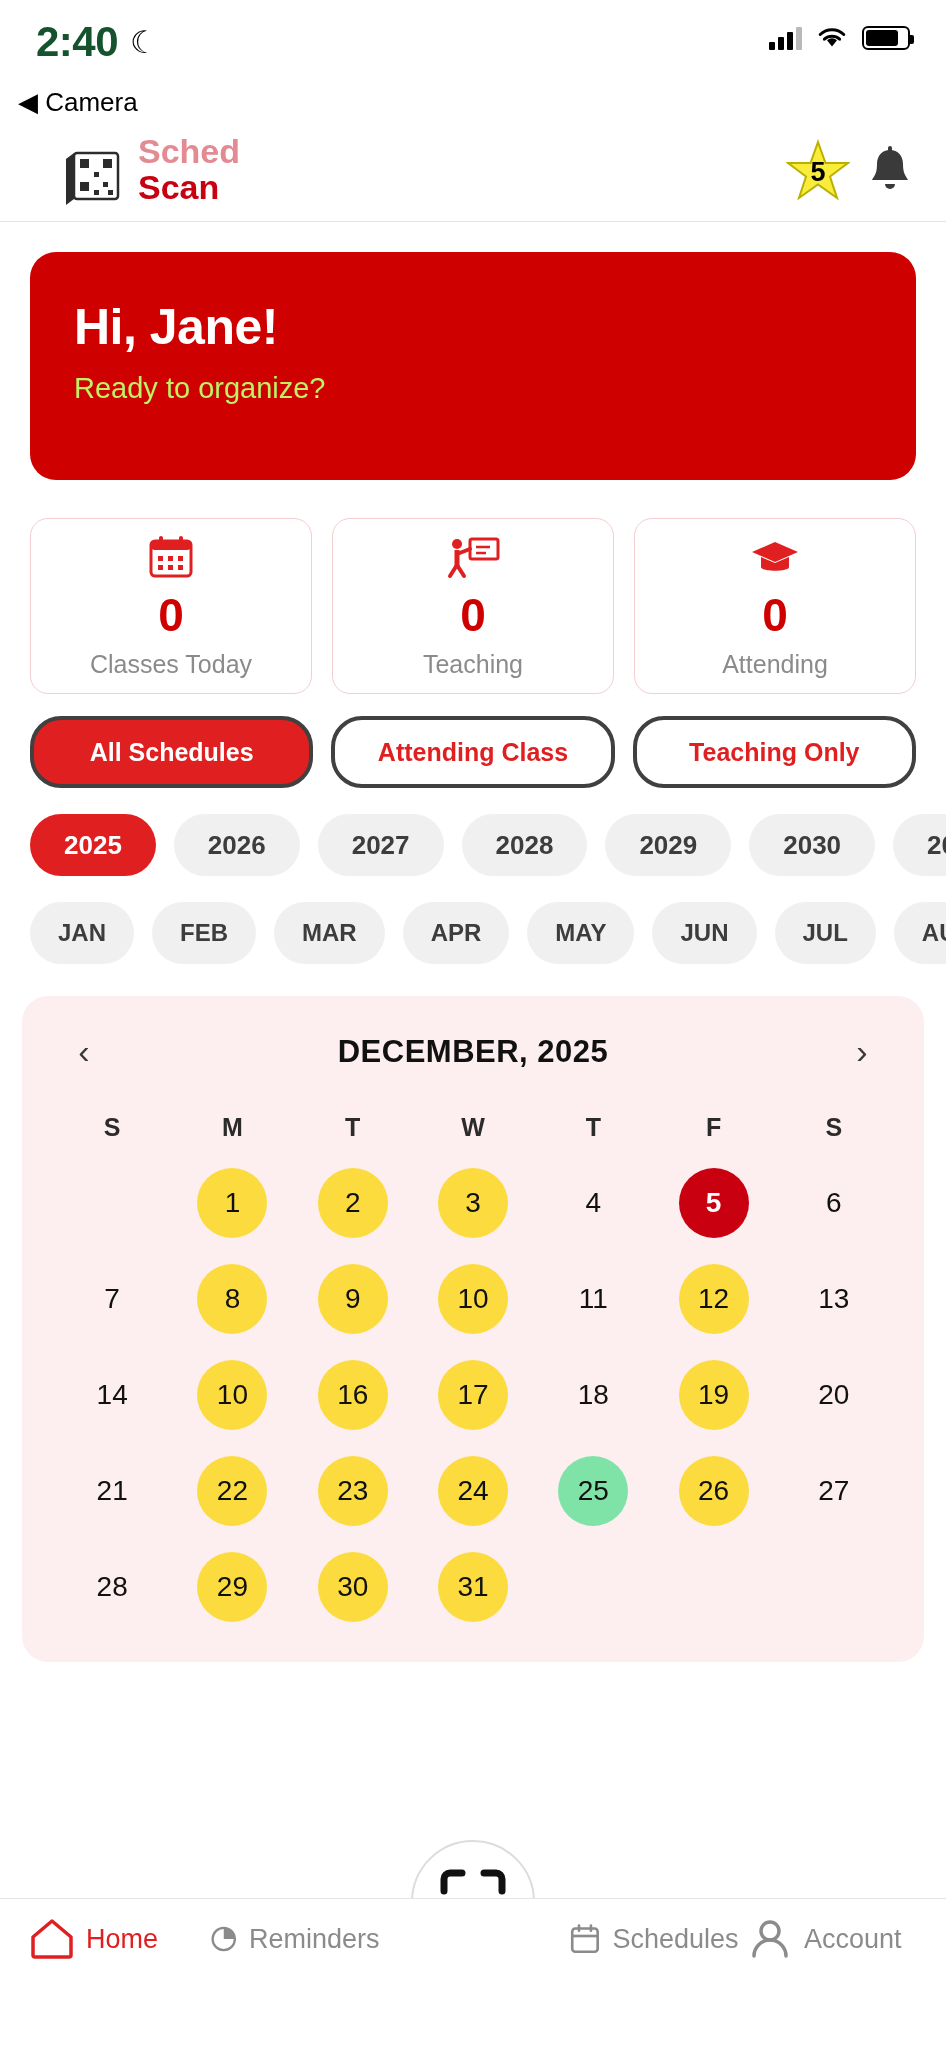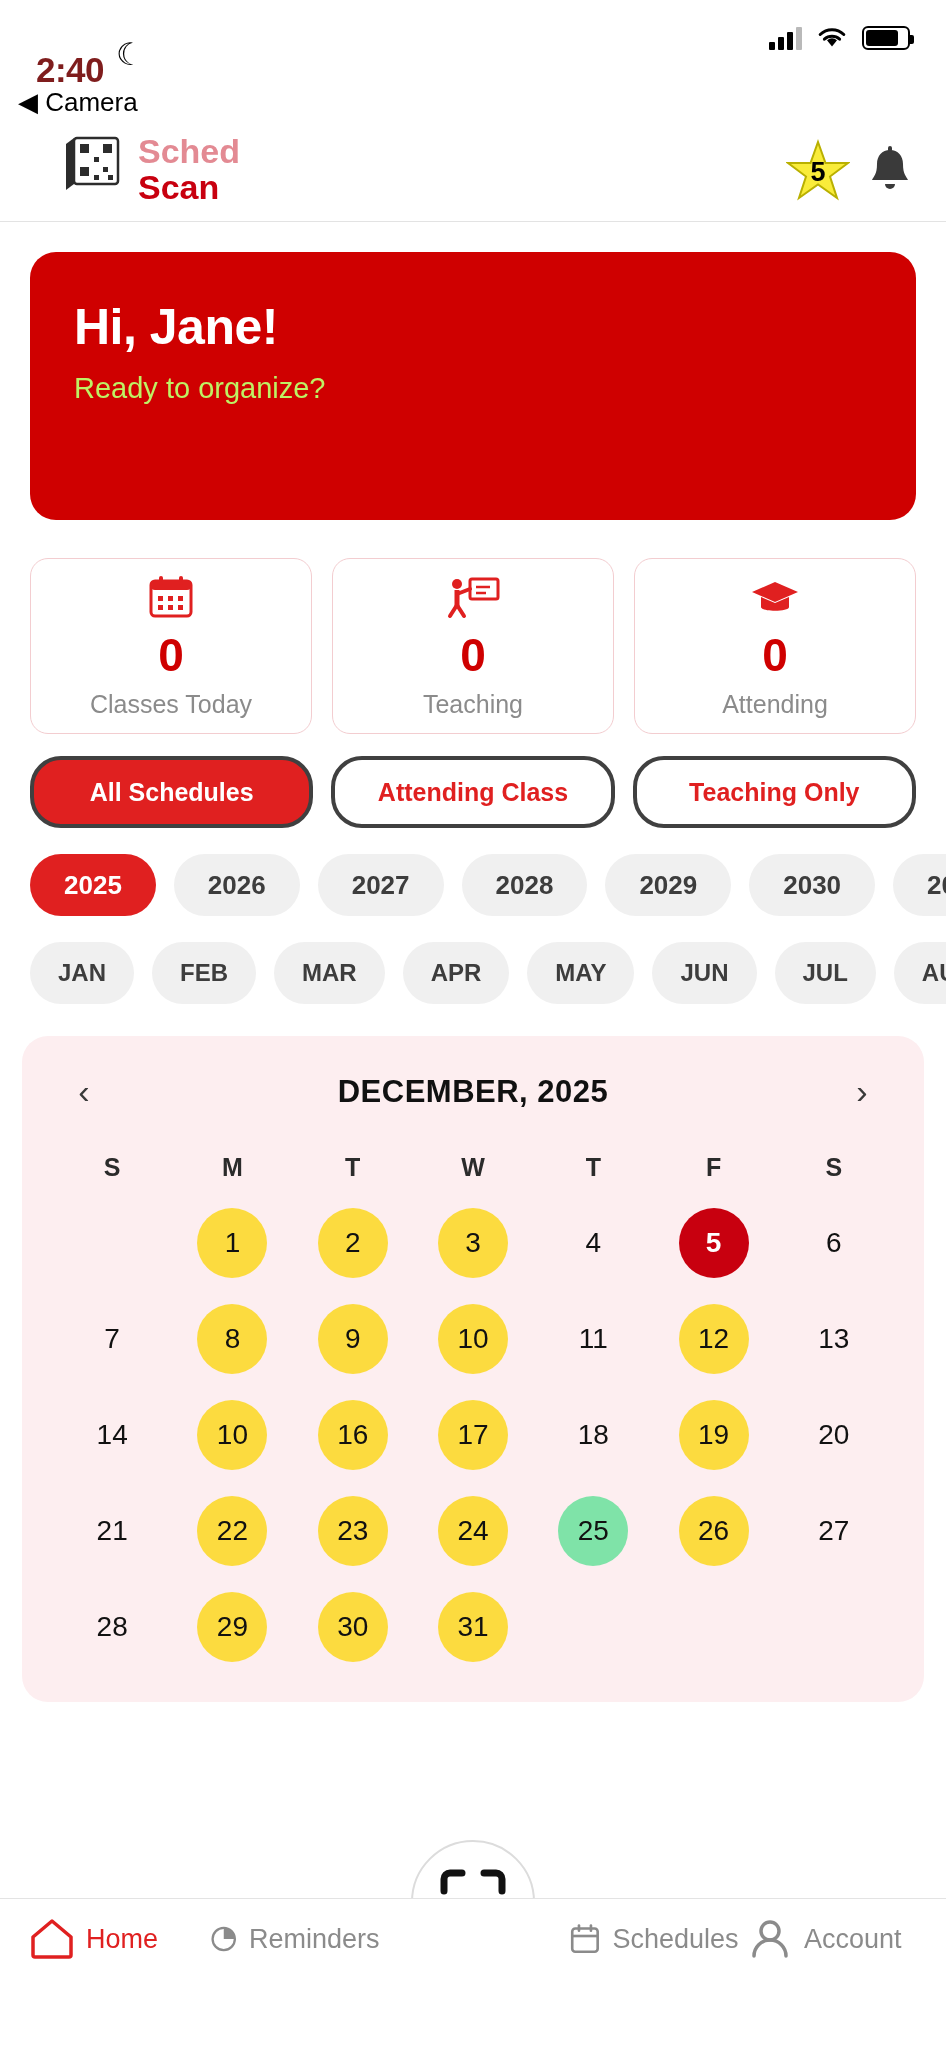--- a/index.html
+++ b/index.html
@@ -21,25 +21,24 @@
   
   .statusbar {
     height: 86px;
     padding: 18px 36px 0 36px;
     display: flex;
     align-items: flex-start;
     justify-content: space-between;
   }
   .sb-left { display: flex; align-items: center; gap: 12px; }
   .sb-time {
-    font-size: 35px;
+    font-size: 42px;
     font-weight: bold;
-    color: #7f1d1d;
+    color: #14532d;
     letter-spacing: -0.5px;
-    margin-top: 32px;
   }
   .sb-moon { font-size: 31px; color: #000; line-height: 1; }
   .sb-right { display: flex; align-items: center; gap: 14px; padding-top: 8px; }
   .bars { display: flex; align-items: flex-end; gap: 3px; height: 24px; }
   .bars i { display:block; width: 6px; background: #000; border-radius: 1px; }
   .bars i:nth-child(1){height:8px;}
   .bars i:nth-child(2){height:13px;}
   .bars i:nth-child(3){height:18px;}
   .bars i:nth-child(4){height:23px; background:#b9b9b9;}
   .battery {
@@ -60,38 +59,38 @@
   .back-row .lbl { font-size: 26px; color: #000; }
 
   
   .appbar {
     height: 104px;
     padding: 0 34px 0 60px;
     display: flex; align-items: center; justify-content: space-between;
     border-bottom: 1px solid #e3e3e3;
     background: #fff;
   }
-  .brand { display:flex; align-items:flex-start; gap: 16px; }
+  .brand { display:flex; align-items:flex-end; gap: 16px; }
   .logo { width: 62px; height: 56px; flex: 0 0 auto; }
   .brandtext { line-height: 1.04; }
   .brandtext .l1 { font-size: 34px; font-weight: bold; color: #e38a93; }
   .brandtext .l2 { font-size: 34px; font-weight: bold; color: #c8000f; }
   .appbar-right { display:flex; align-items:center; gap: 18px; }
   .starwrap { position: relative; width: 64px; height: 64px; }
   .starwrap .num {
     position: absolute; inset: 0; display:flex; align-items:center; justify-content:center;
     font-size: 27px; font-weight: bold; color:#000; padding-top: 6px;
   }
 
   
   .hero {
     margin: 30px 30px 0 30px;
     background: #cf0000;
     border-radius: 26px;
-    height: 268px;
+    height: 228px;
     padding: 46px 44px 0 44px;
     color: #fff;
   }
   .hero h1 { font-size: 50px; font-weight: bold; letter-spacing: -0.5px; }
   .hero p { font-size: 29px; margin-top: 16px; font-weight: normal; color: #bef264; }
 
   
   .stats {
     margin: 38px 30px 0 30px;
     display: flex; gap: 20px;

